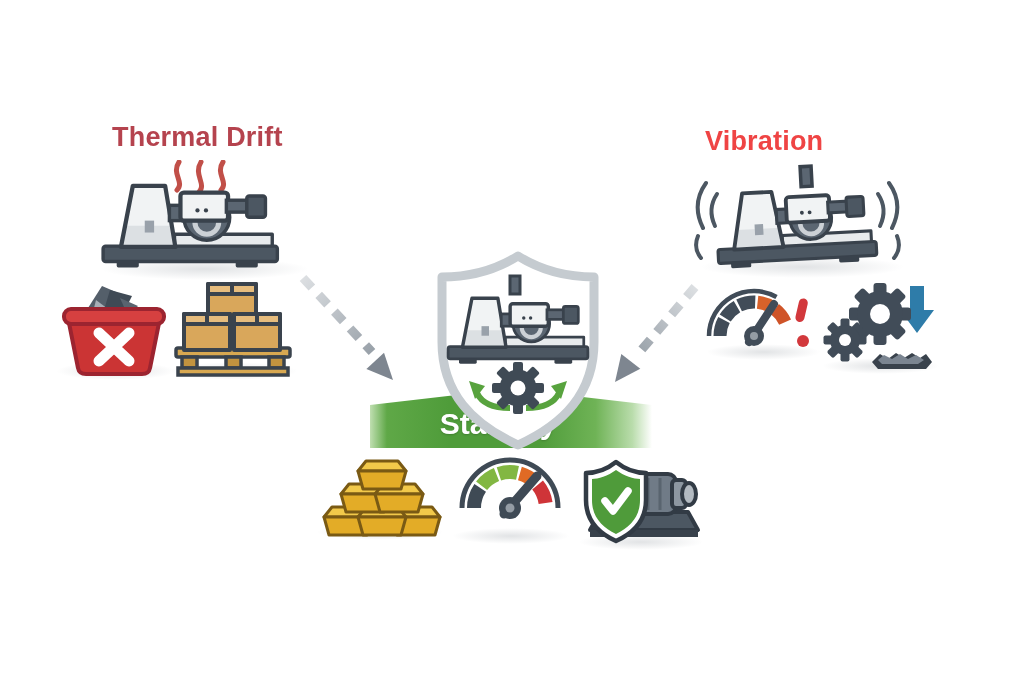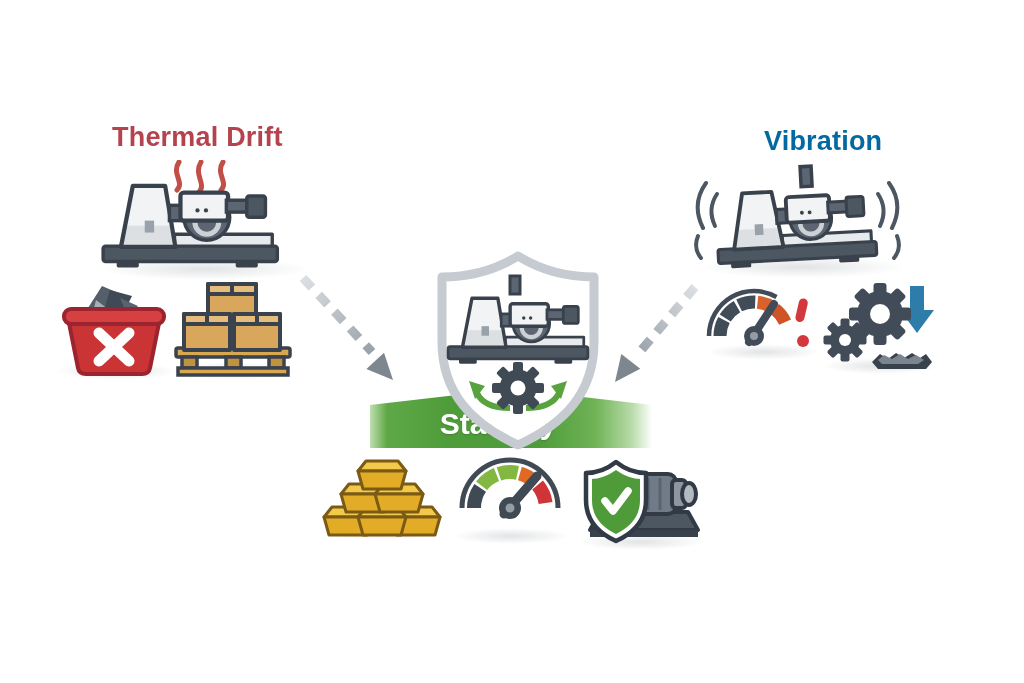--- a/index.html
+++ b/index.html
@@ -1,21 +1,21 @@
 <!DOCTYPE html>
 <html><head>
 <meta charset="utf-8">
 <style>
   html,body{margin:0;padding:0;background:#ffffff;}
   .stage{position:relative;width:1024px;height:683px;background:#ffffff;overflow:hidden;
          font-family:"Liberation Sans",sans-serif;}
   .abs{position:absolute;}
   .label{position:absolute;font-weight:700;font-size:27px;letter-spacing:.2px;white-space:nowrap;}
   .label-thermal{color:#b5434e;left:112px;top:122px;}
-  .label-vibration{color:#0369a1;left:764px;top:126px;}
+  .label-vibration{color:#ef4444;left:705px;top:126px;}
   .banner{position:absolute;left:370px;top:390px;width:282px;height:58px;z-index:1;
           background:linear-gradient(90deg, rgba(139,196,112,.55) 0%, #5fa847 6%, #4f9c3a 28%,
                       #4f9c3a 60%, #6fb356 80%, #b9dcab 93%, rgba(255,255,255,0) 100%);
           clip-path:polygon(0% 26%, 46% 0%, 54% 0%, 100% 26%, 100% 100%, 0% 100%);}
   .banner-text{position:absolute;left:0;right:26px;top:17px;text-align:center;color:#ffffff;
           font-weight:700;font-size:30px;text-shadow:0 1px 2px rgba(0,0,0,.18);}
   .shield-wrap{z-index:2;}
   .gear-refresh{z-index:6;}
   .shadow{position:absolute;border-radius:50%;
           background:radial-gradient(ellipse at center, rgba(70,82,94,.16) 0%, rgba(70,82,94,0) 70%);}

